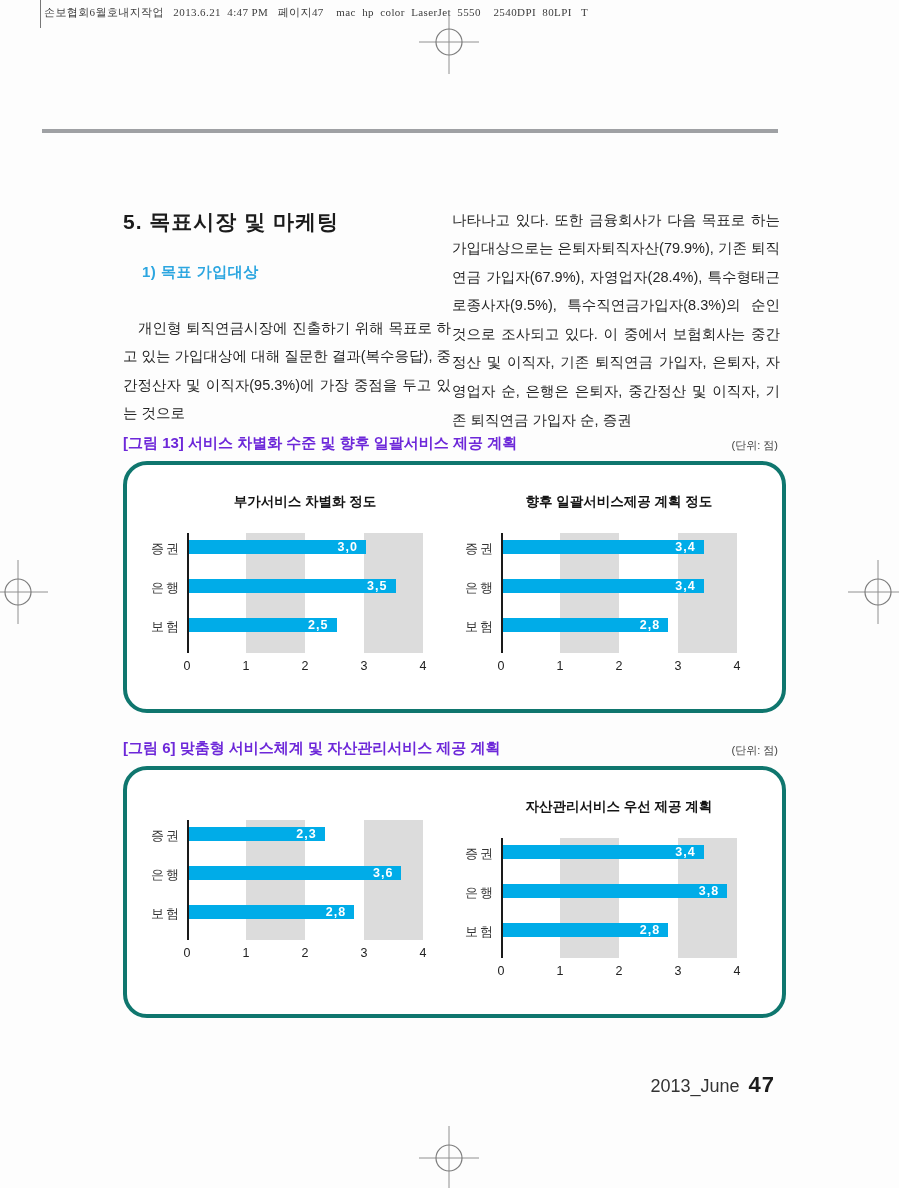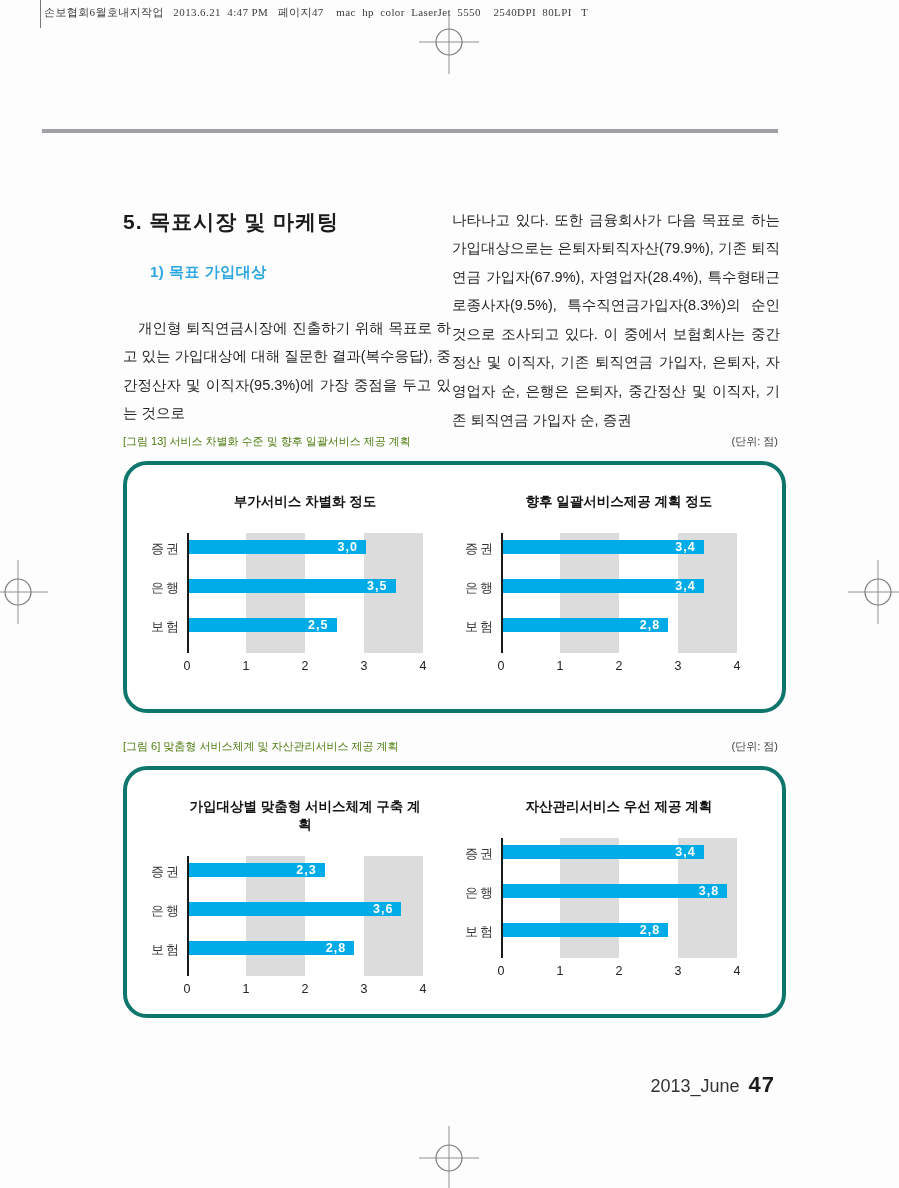--- a/index.html
+++ b/index.html
@@ -6,28 +6,28 @@
   .page{position:relative;width:899px;height:1188px;background:#fdfdfd;overflow:hidden;
         font-family:"Liberation Sans",sans-serif;margin:0 auto;}
   .slug{position:absolute;left:44px;top:5px;font-family:"Liberation Serif",serif;
         font-size:11px;color:#3c3c3c;letter-spacing:.4px;white-space:pre;}
   .cropline{position:absolute;left:40px;top:0;width:1px;height:28px;background:#777;}
   .regmark{position:absolute;}
   .rule{position:absolute;left:42px;top:129px;width:736px;height:4px;background:#9fa1a4;}
   .section-title{position:absolute;left:123px;top:194px;font-size:21px;font-weight:bold;
         color:#1b1b1b;letter-spacing:1px;}
   .subsection-title{position:absolute;left:142px;top:251px;font-size:15px;font-weight:bold;
-        color:#2ca6e0;letter-spacing:.5px;margin-left:8px;}
+        color:#2ca6e0;letter-spacing:.5px;}
   .col{position:absolute;width:328px;font-size:14.5px;line-height:28.6px;color:#252525;
         text-align:justify;}
   .col-left{left:123px;top:299px;text-indent:15px;}
   .col-right{left:452px;top:191px;}
   .fig-caption-row{position:absolute;left:123px;width:655px;display:flex;
         justify-content:space-between;align-items:flex-end;}
-  .fig-caption{font-size:11px;font-weight:normal;color:#4d7c0f;}
+  .fig-caption{font-size:15px;font-weight:bold;color:#6d28d9;}
   .fig-unit{font-size:11px;color:#3f3f3f;}
   .fig-box{position:absolute;left:123px;width:655px;height:244px;border:4px solid #0f766e;
         border-radius:24px;background:#fff;}
   .chart{position:absolute;top:28px;width:290px;}
   .chart-l{left:10px;} .chart-r{left:324px;}
   .chart-title{margin-left:50px;width:236px;text-align:center;font-size:13.5px;
         font-weight:bold;color:#141414;}
   .plot{position:relative;margin-left:50px;margin-top:22px;width:236px;height:120px;}
   .band{position:absolute;top:0;height:120px;width:25%;background:#dcdcdc;}
   .band-1{left:25%;} .band-3{left:75%;}
@@ -139,21 +139,20 @@
     </div>
   </div>
 
   <div class="fig-caption-row" style="top:739px;">
     <span class="fig-caption">[그림 6] 맞춤형 서비스체계 및 자산관리서비스 제공 계획</span>
     <span class="fig-unit">(단위: 점)</span>
   </div>
   <div class="fig-box" style="top:766px;">
 
     <div class="chart chart-l">
-      <div class="chart-title">가입대상별 맞춤형 서비스체계 구축 계획</div>
       <div class="plot">
         <div class="band band-1"></div>
         <div class="band band-3"></div>
         <div class="yaxis"></div>
         <div class="cat r0">증권</div>
         <div class="cat r1">은행</div>
         <div class="cat r2">보험</div>
         <div class="bar r0" style="width: 57.5%;">
             <span>2,3</span>
           </div>

